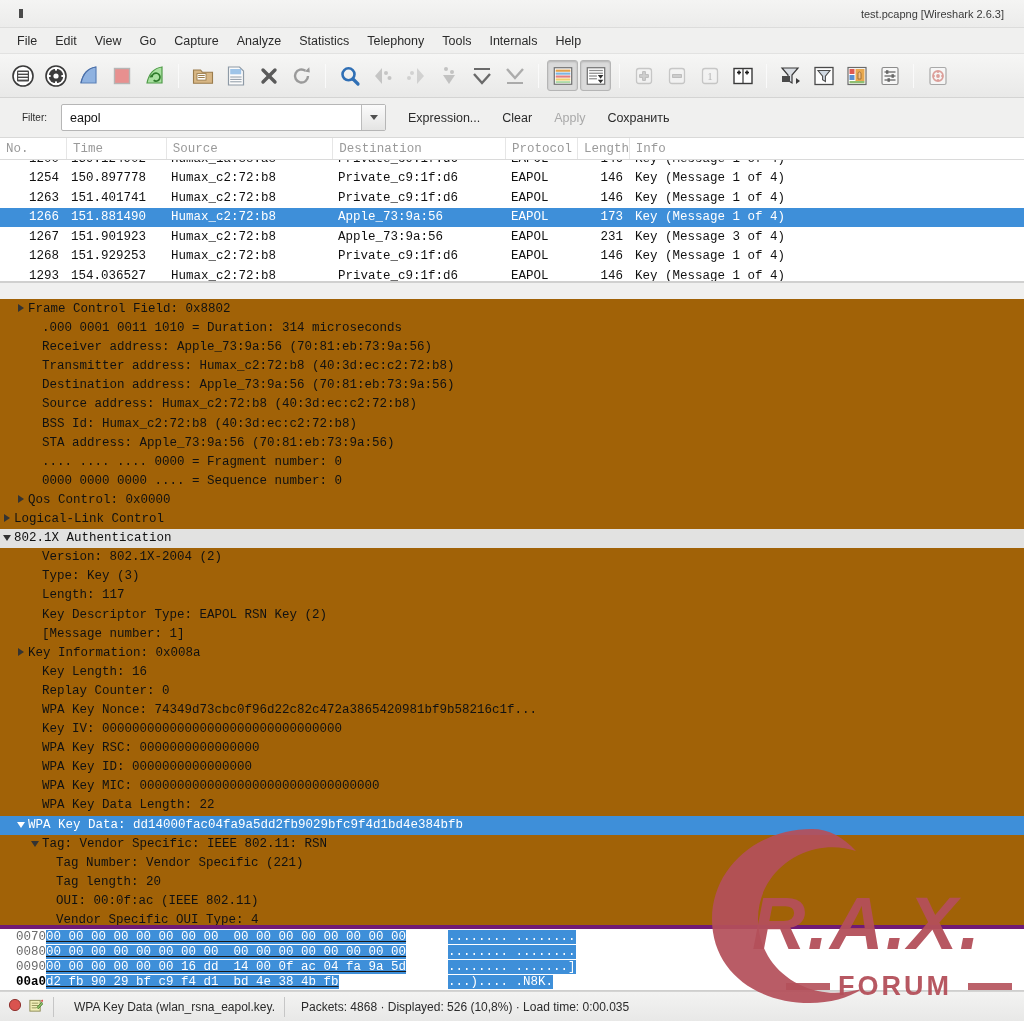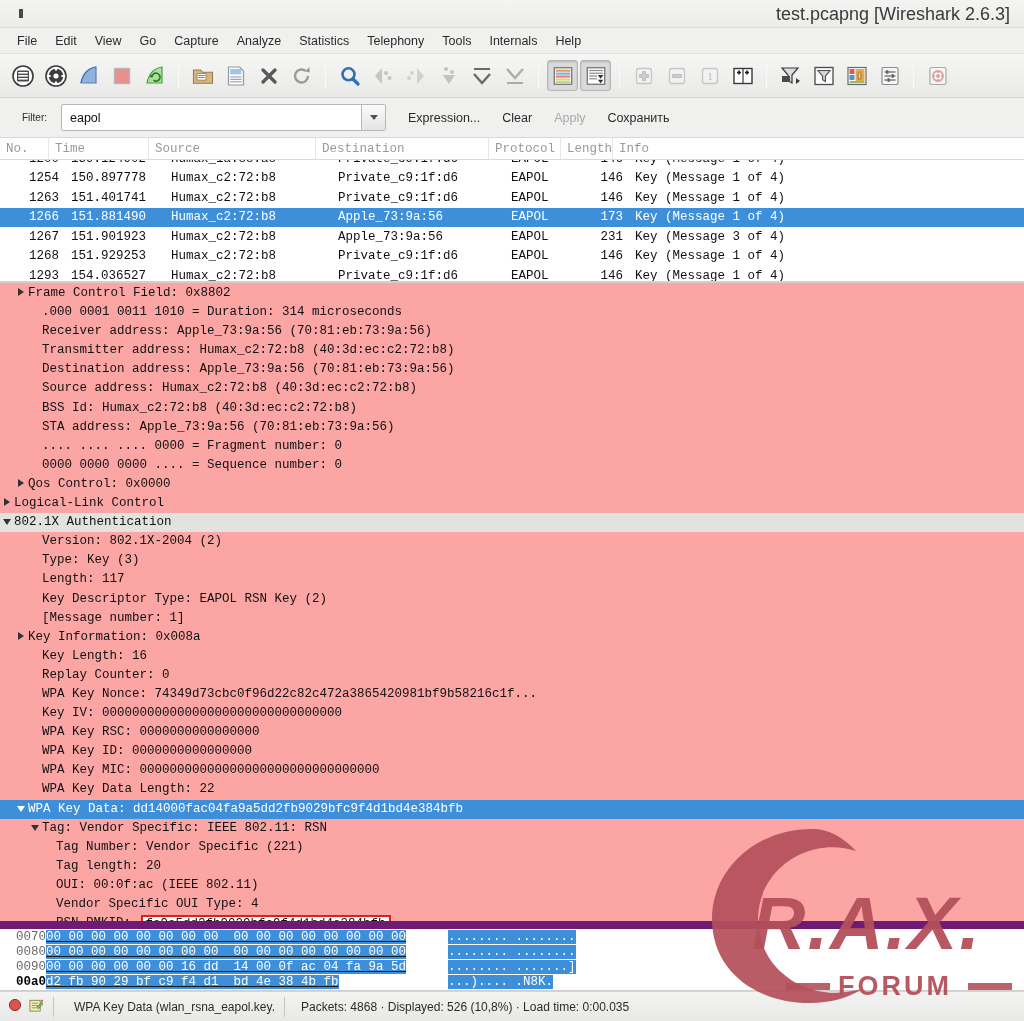--- a/index.html
+++ b/index.html
@@ -29,23 +29,23 @@
     position: relative;
   }
   .titlebar .tb-icon {
     width: 14px; height: 14px; margin-left: 14px;
     display: flex; align-items: center; justify-content: center;
   }
   .titlebar .tb-icon .glyph {
     width: 4px; height: 9px; background: #4a4a4a;
   }
   .titlebar .tb-title {
-    position: absolute; right: 14px; top: 0;
+    position: absolute; right: 20px; top: 0;
     height: 28px; line-height: 28px;
-    font-size: 18px; color: #3a3a3a;
+    font-size: 11px; color: #3a3a3a;
     white-space: nowrap;
   }
 
   
   .menubar {
     height: 26px; flex: 0 0 26px;
     background: #f0f0ef;
     display: flex; align-items: center;
     padding-left: 8px;
     border-bottom: 1px solid #e2e2e1;
@@ -166,27 +166,28 @@
   }
   .plrow.sel { background: #3e8fd9; color: #ffffff; }
   .plrow.clipped { margin-top: -11px; }
   .plrow .c { padding: 0 6px; overflow: hidden; white-space: nowrap; }
   .plrow .c.num   { text-align: right; }
   .plrow .c.len   { text-align: right; }
 
   
   .detailpane {
     flex: 1 1 auto;
-    background: #fca5a5;
+    background: #a16207;
     overflow: hidden;
     font-family: "Liberation Mono", monospace;
     font-size: 12.5px;
     position: relative;
-    border-bottom: 8px solid #701a75;
+    border-bottom: 4px solid #701a75;
     padding-top: 1px;
+    margin-top: 16px;
   }
   .trow {
     height: 19.1px; line-height: 19.1px;
     white-space: nowrap; cursor: default;
     display: flex; align-items: center;
     color: #111;
   }
   .trow.sel-gray { background: #e2e2e1; }
   .trow.sel-blue { background: #3e8fd9; color: #ffffff; }
   .tw { display: inline-block; width: 14px; flex: 0 0 14px; text-align: center; }
@@ -530,21 +531,21 @@
       </div>
     </div>
     <div class="fbtn">Expression...</div>
     <div class="fbtn">Clear</div>
     <div class="fbtn disabled">Apply</div>
     <div class="fbtn">Сохранить</div>
   </div>
 
   <div class="packetlist">
     <div class="plheader">
-      <div class="hc" style="width:49px">No.</div>
+      <div class="hc" style="width:67px">No.</div>
       <div class="hc" style="width:100px">Time</div>
       <div class="hc" style="width:167px">Source</div>
       <div class="hc" style="width:173px">Destination</div>
       <div class="hc" style="width:72px">Protocol</div>
       <div class="hc" style="width:52px">Length</div>
       <div class="hc" style="width:395px;border-right:none">Info</div>
     </div>
     <div class="plrows">
 
       <div class="plrow clipped">

